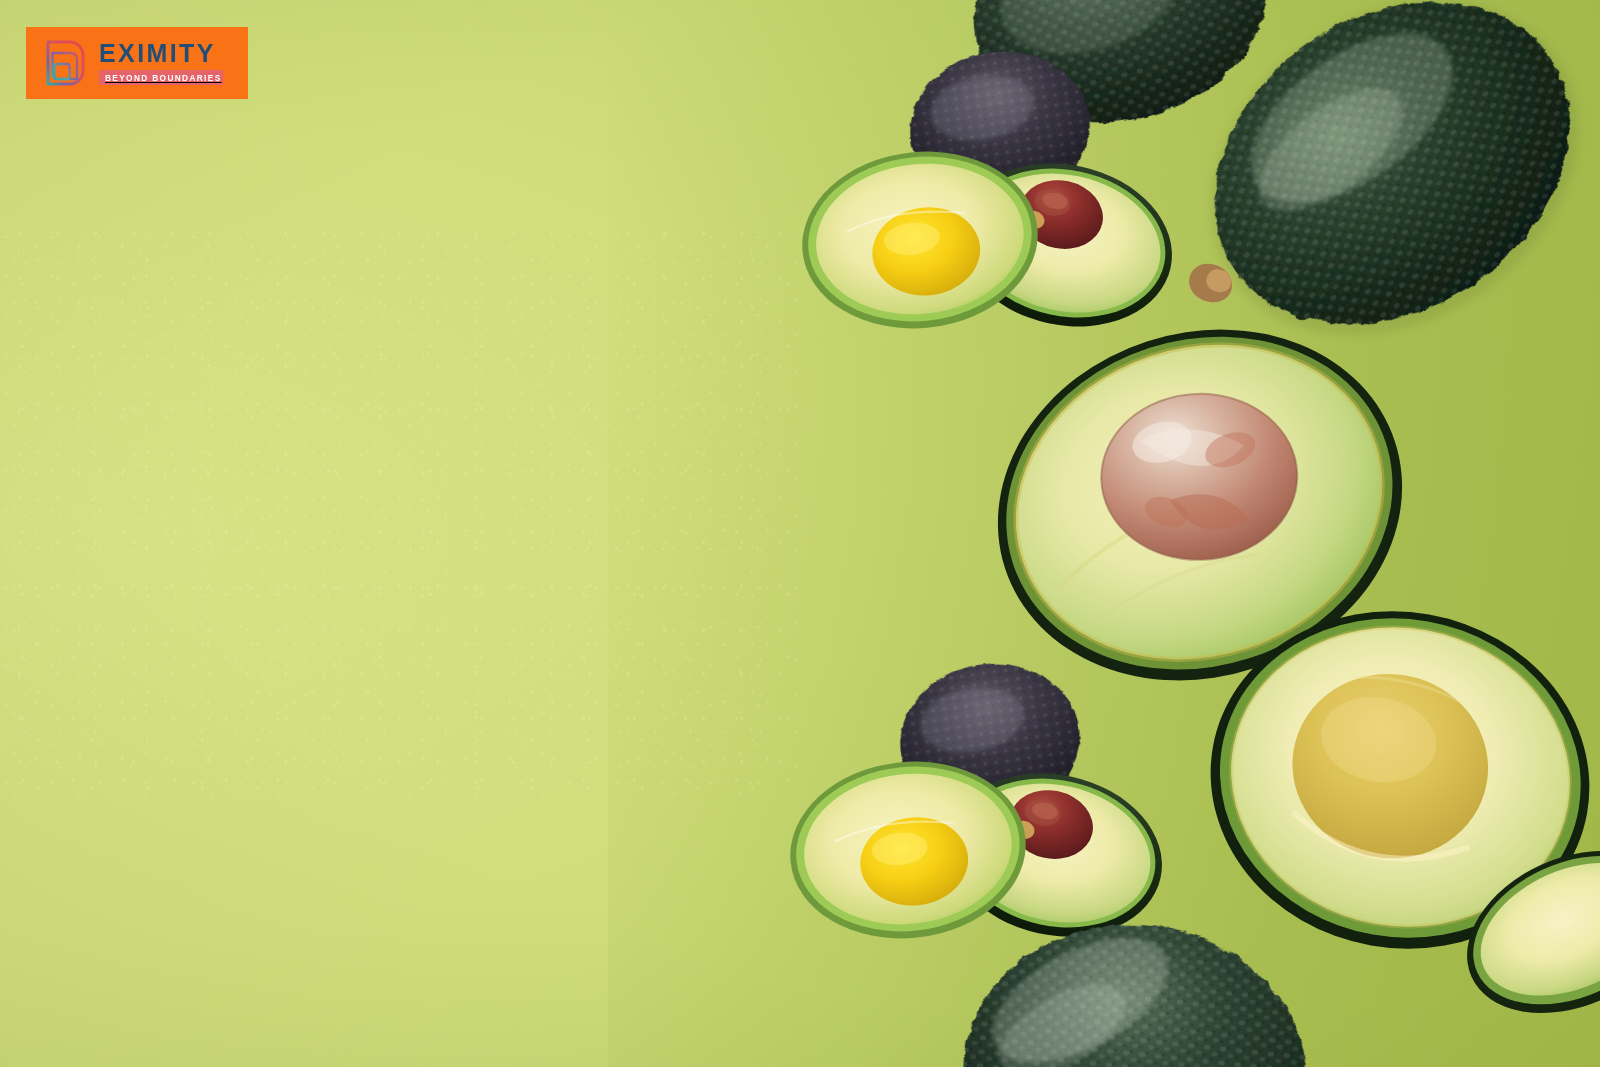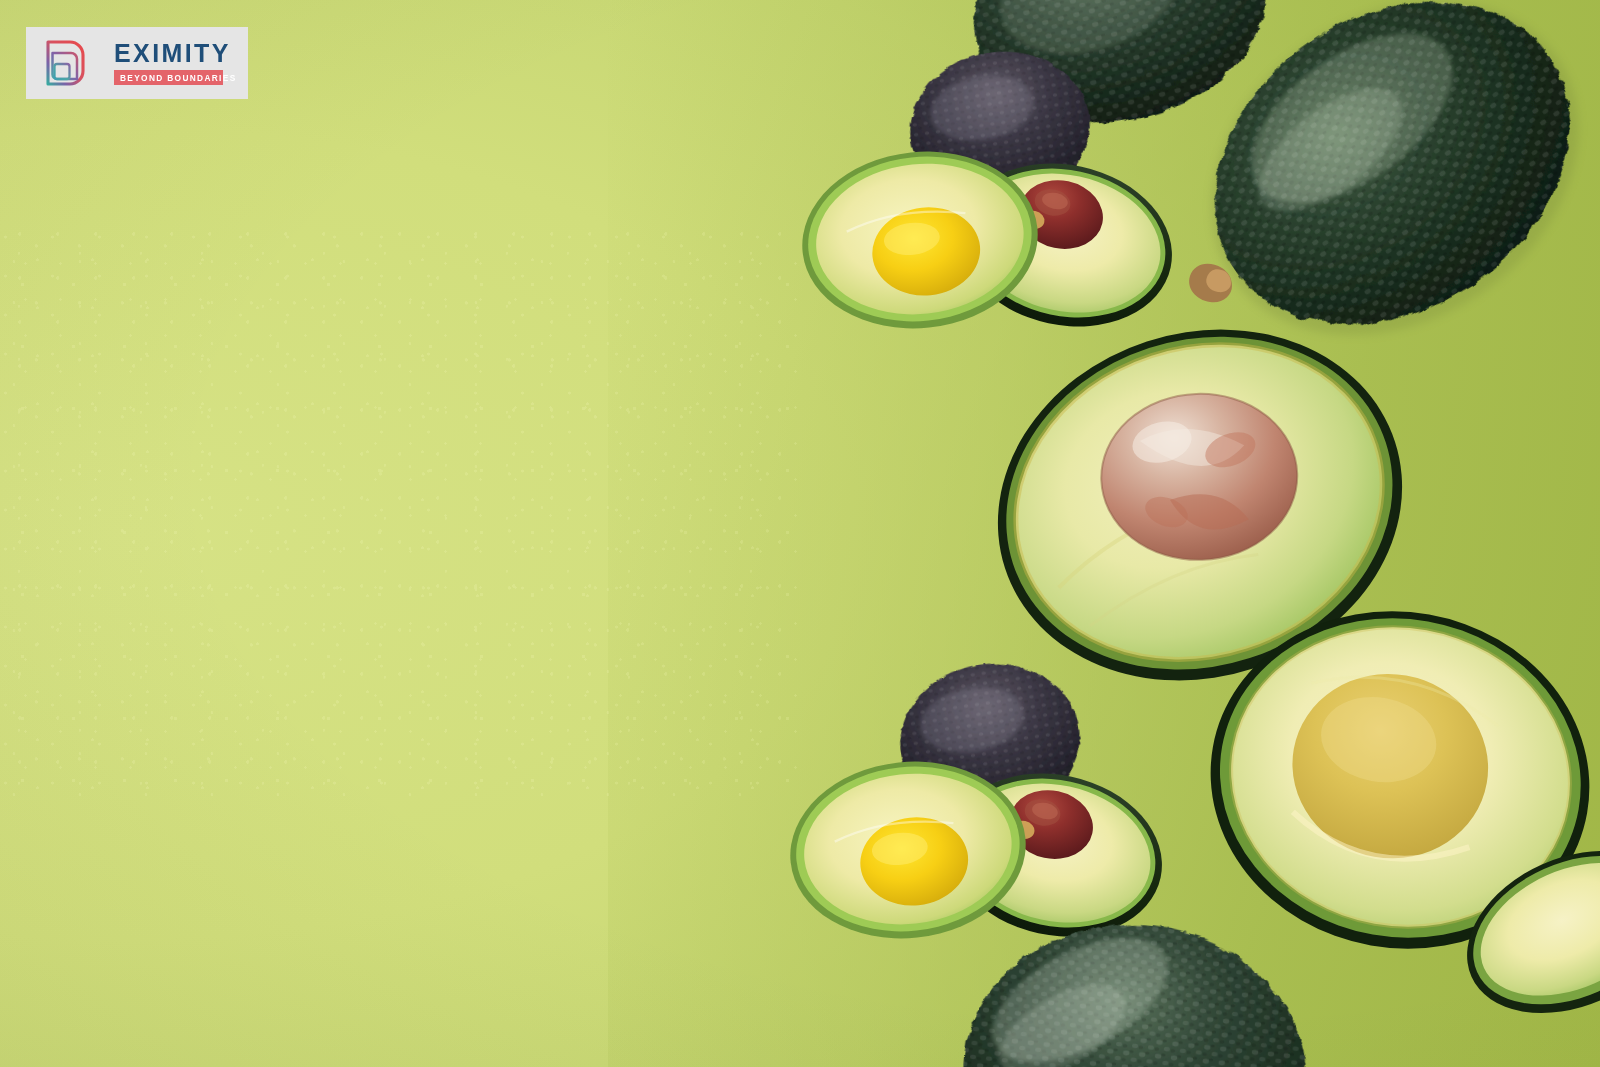--- a/index.html
+++ b/index.html
@@ -31,37 +31,38 @@
   .bg-vignette {
     position:absolute; inset:0;
     background: radial-gradient(130% 110% at 72% 45%, rgba(0,0,0,0) 45%, rgba(60,70,20,.10) 100%);
   }
 
   
   .logo-box {
     position:absolute;
     left:26px; top:27px;
     width:222px; height:72px;
-    background:#e5e5e5;
+    background:#f97316;
     display:flex; align-items:center;
     padding-left:18px;
-    gap:28px;
+    gap:13px;
     z-index:40;
   }
   .logo-mark { width:42px; height:50px; flex:0 0 auto; }
   .logo-words { display:flex; flex-direction:column; gap:4px; }
   .logo-name {
     font-family:"Liberation Sans", sans-serif;
     font-size:25px; font-weight:700; letter-spacing:2.4px;
     color:#1f4e79; line-height:1;
   }
   .logo-tag-bar {
     background:#e4646a;
     padding:4px 6px 3px 6px;
-    width:109px;
+    width:124px;
+    text-decoration:underline;
   }
   .logo-tag {
     font-family:"Liberation Sans", sans-serif;
     font-size:8.3px; font-weight:700; letter-spacing:1.35px;
     color:#ffffff; line-height:1; white-space:nowrap;
   }
 
   
   .headline {
     position:absolute;

